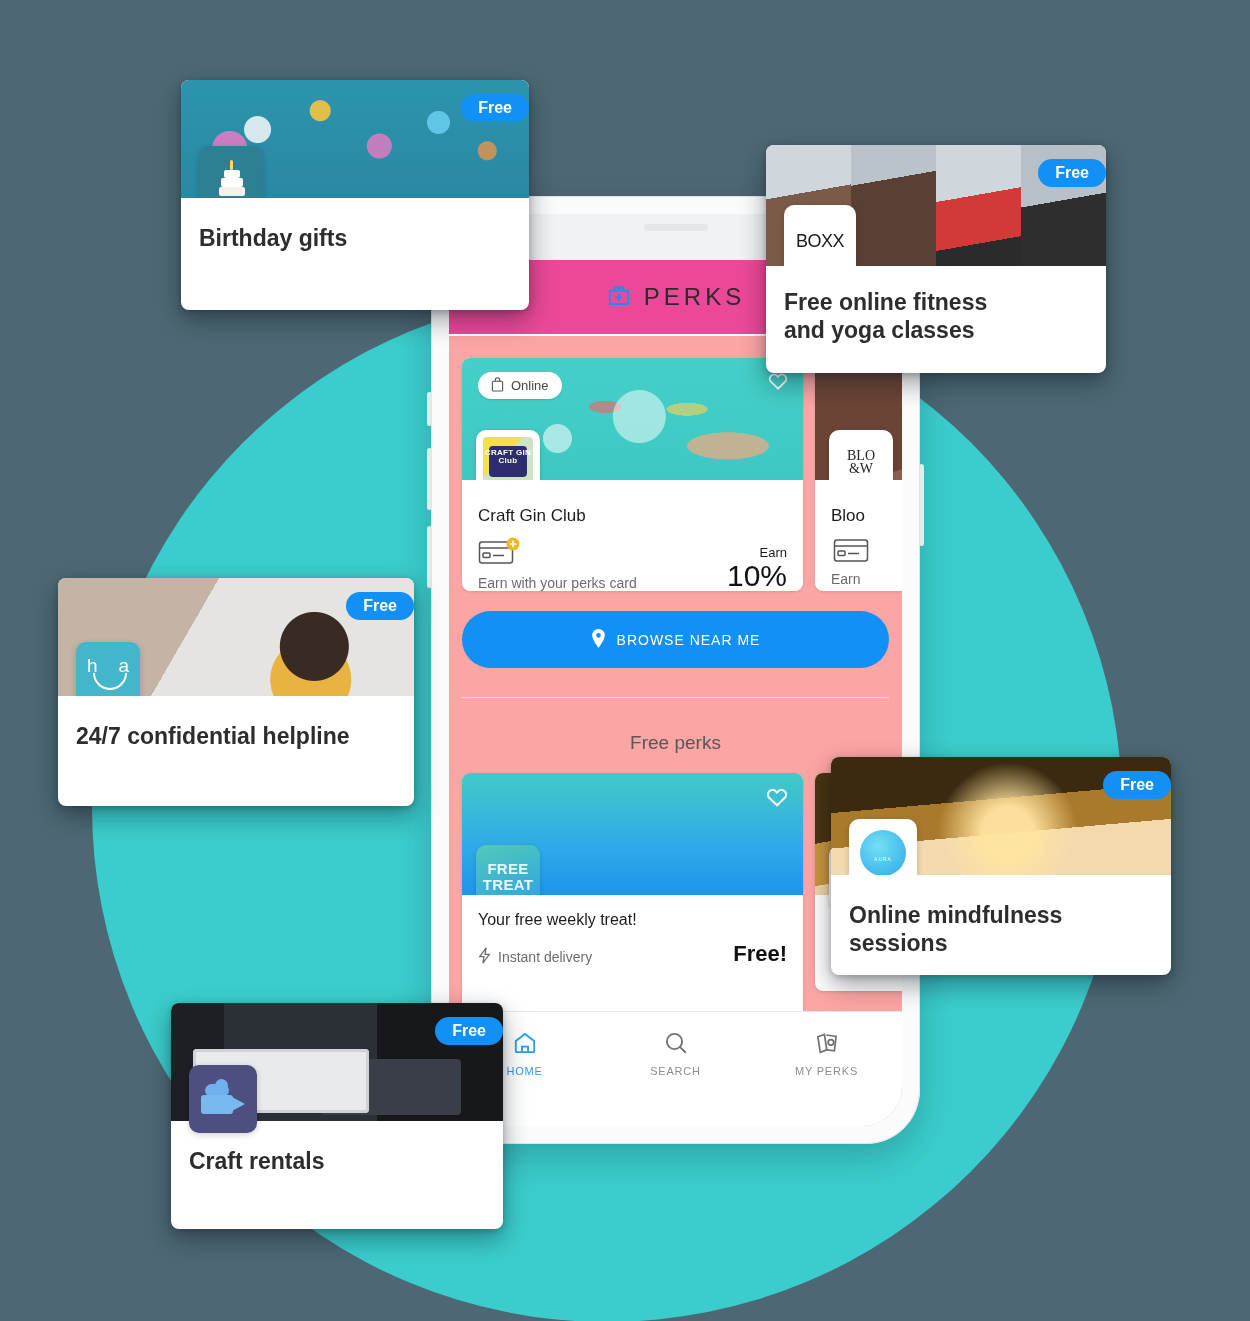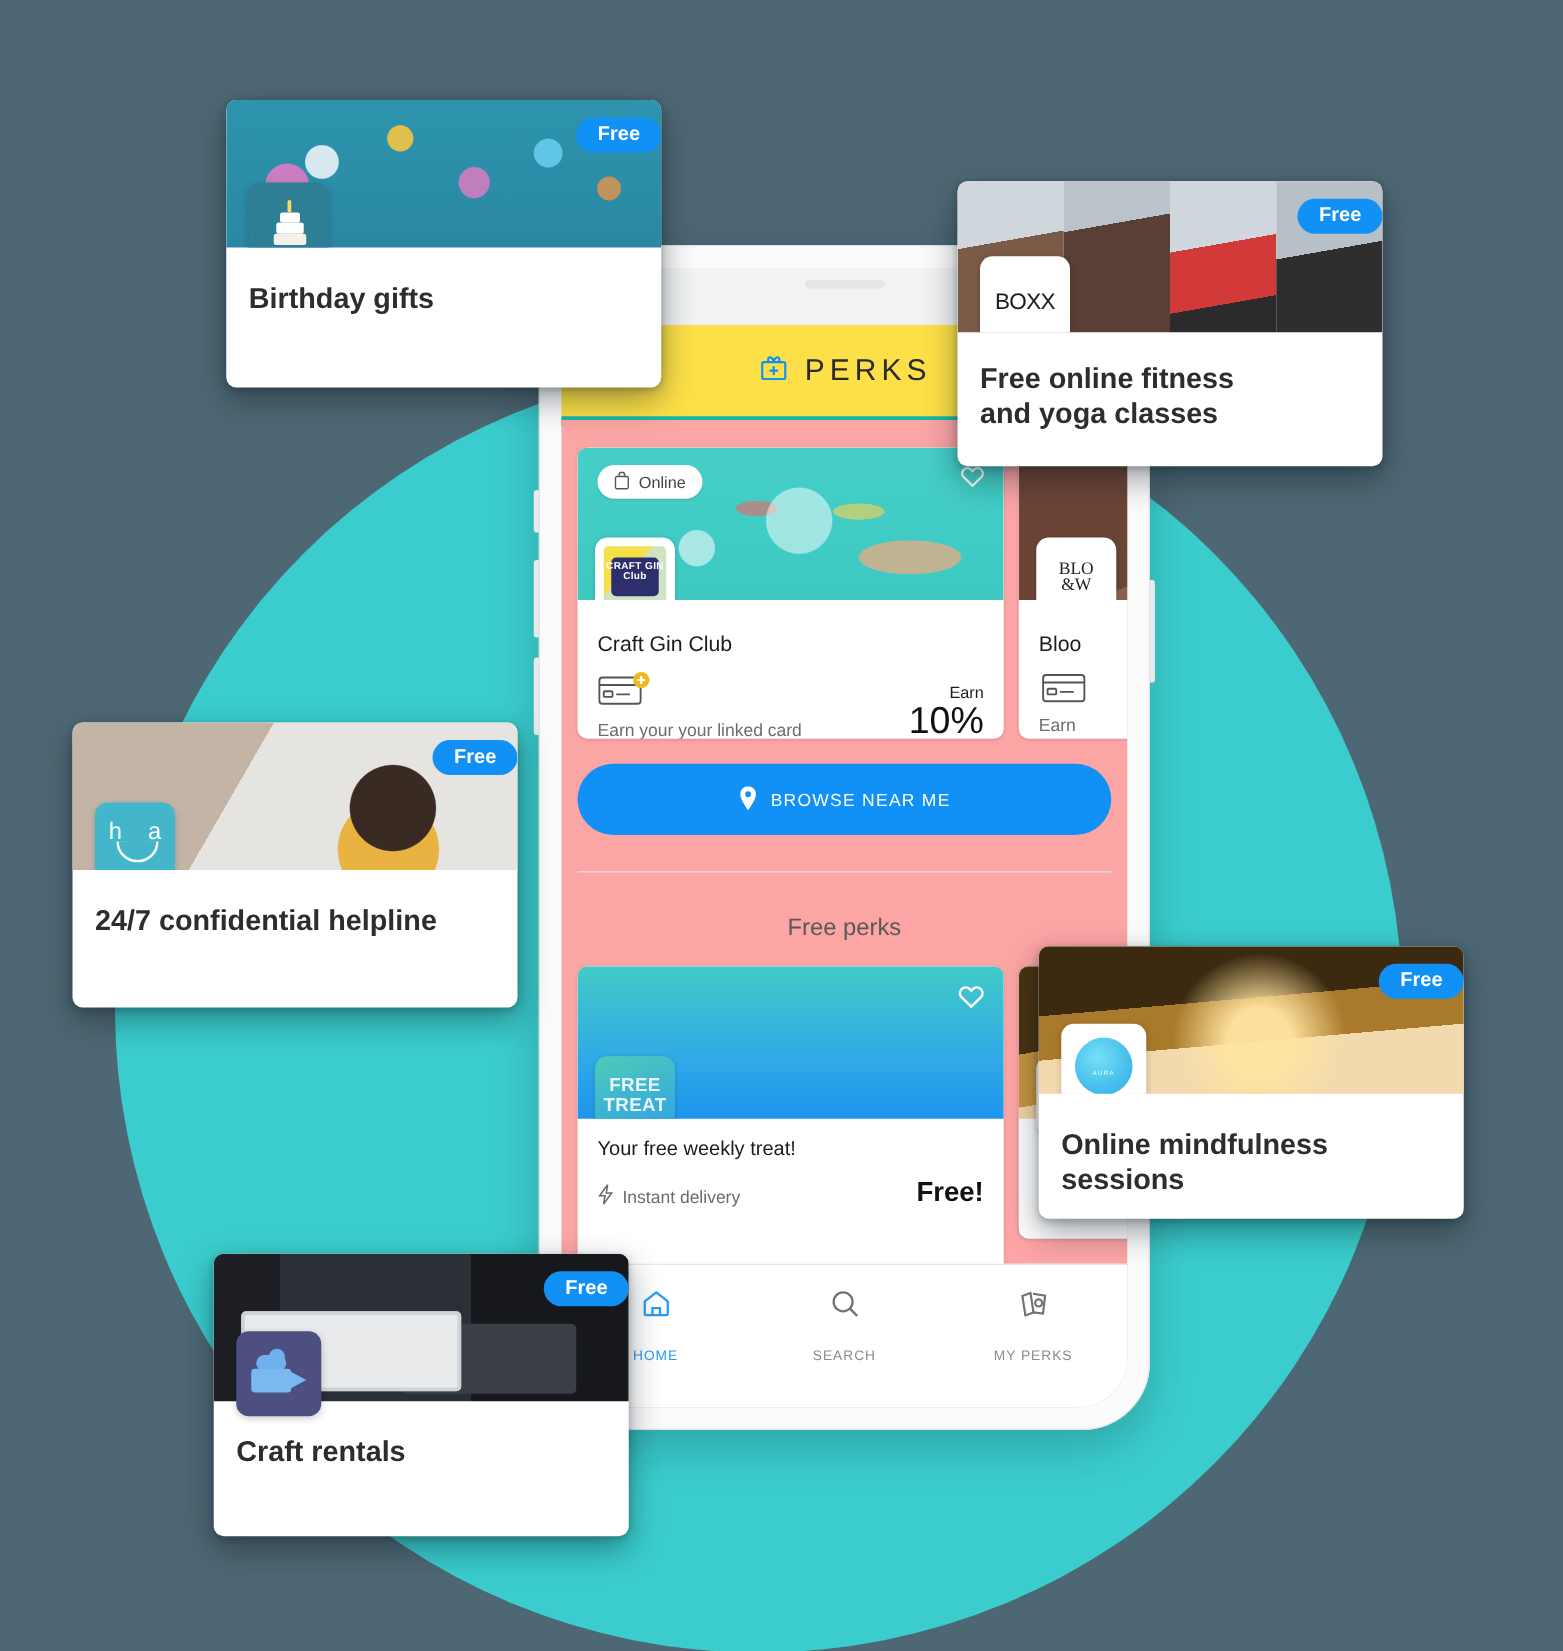--- a/index.html
+++ b/index.html
@@ -38,23 +38,23 @@
   }
   .notch{
     position:absolute;left:50%;transform:translateX(-50%);top:10px;
     width:64px;height:7px;border-radius:5px;background:#e4e6e8;
   }
   .notch-area{position:absolute;left:0;right:0;top:0;height:46px;background:#f1f2f3;
      border-bottom-left-radius:22px;border-bottom-right-radius:22px;}
 
   
   .app-header{
-    position:absolute;left:0;right:0;top:46px;height:73px;background:#fde047;
+    position:absolute;left:0;right:0;top:46px;height:73px;background:#ec4899;
     display:flex;align-items:center;justify-content:center;gap:12px;
-    border-bottom:8px solid #14b8a6;
+    border-bottom:1px solid #14b8a6;
   }
   .app-title{font-size:24px;letter-spacing:4px;color:#2b2b2b;font-weight:400;}
 
   
   .app-content{position:absolute;left:0;right:0;top:122px;bottom:0;background:#fca5a5;overflow:hidden;}
 
   .card-row{position:absolute;left:0;right:0;top:22px;height:233px;}
   .merch-card{
     position:absolute;top:0;background:#fff;border-radius:8px;overflow:hidden;
     box-shadow:0 1px 3px rgba(0,0,0,.12);
@@ -128,21 +128,21 @@
   .aura-dot{width:46px;height:46px;border-radius:50%;background:radial-gradient(circle at 40% 35%,#74e0f5,#2aa8e8);
     display:flex;align-items:center;justify-content:center;}
   .aura-dot span{font-size:5px;color:#eaffff;letter-spacing:1px;margin-top:12px;}
   .mind-peek-title{font-size:18px;font-weight:700;color:#1c1c1c;margin:22px 0 0 16px;white-space:nowrap;}
 
   
   .bottom-nav{
     position:absolute;left:0;right:0;bottom:0;height:96px;background:#fff;border-top:1px solid #e6e7e8;
     display:flex;align-items:flex-start;padding-top:18px;
   }
-  .nav-item{flex:1;display:flex;flex-direction:column;align-items:center;gap:18px;cursor:pointer;}
+  .nav-item{flex:1;display:flex;flex-direction:column;align-items:center;gap:5px;cursor:pointer;}
   .nav-lbl{font-size:11px;letter-spacing:.8px;color:#8a8d90;}
   .nav-item.active .nav-lbl{color:#2b9cf5;}
 
   
   .fcard{
     position:absolute;background:#fff;border-radius:8px;overflow:hidden;
     box-shadow:0 10px 26px rgba(8,20,28,.40), 0 2px 6px rgba(8,20,28,.22);
   }
   .fcard-hero{position:relative;overflow:hidden;}
   .fbadge{
@@ -291,21 +291,21 @@
                       <svg width="46" height="32" viewBox="0 0 46 32" fill="none" stroke="#555" stroke-width="1.5">
                         <rect x="1.5" y="7" width="33" height="21" rx="2.5"></rect>
                         <line x1="1.5" y1="13" x2="34.5" y2="13"></line>
                         <rect x="5" y="18" width="7" height="4.5" rx="1"></rect>
                         <line x1="15" y1="20.5" x2="26" y2="20.5"></line>
                         <circle cx="35" cy="9" r="6.5" fill="#f0b81e" stroke="none"></circle>
                         <line x1="35" y1="5.8" x2="35" y2="12.2" stroke="#fff" stroke-width="1.7"></line>
                         <line x1="31.8" y1="9" x2="38.2" y2="9" stroke="#fff" stroke-width="1.7"></line>
                       </svg>
                     </span>
-                    <div class="mc-earn-txt">Earn your your linked card</div>
+                    <div class="mc-earn-txt">Earn with your perks card</div>
                   </div>
                   <div class="mc-earn-right">
                     <div class="earn-lbl">Earn</div>
                     <div class="earn-val">10%</div>
                   </div>
                 </div>
               </div>
             </div>
 
             <div class="merch-card mc2">

